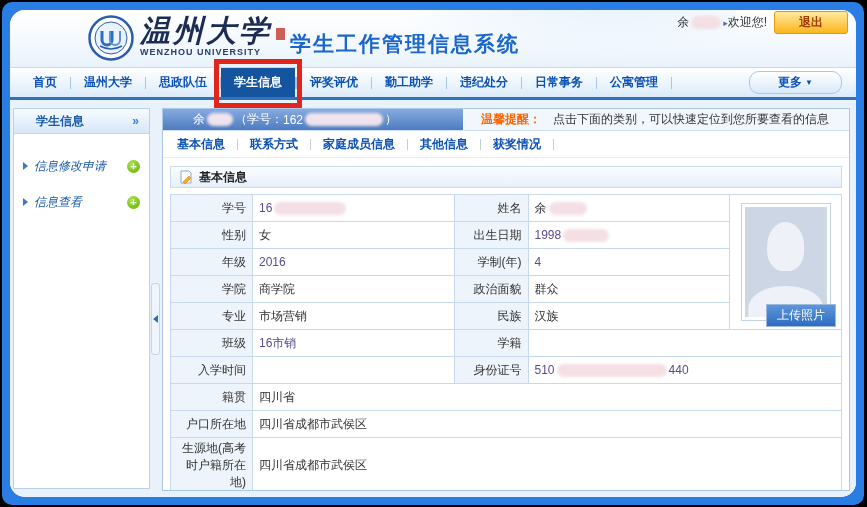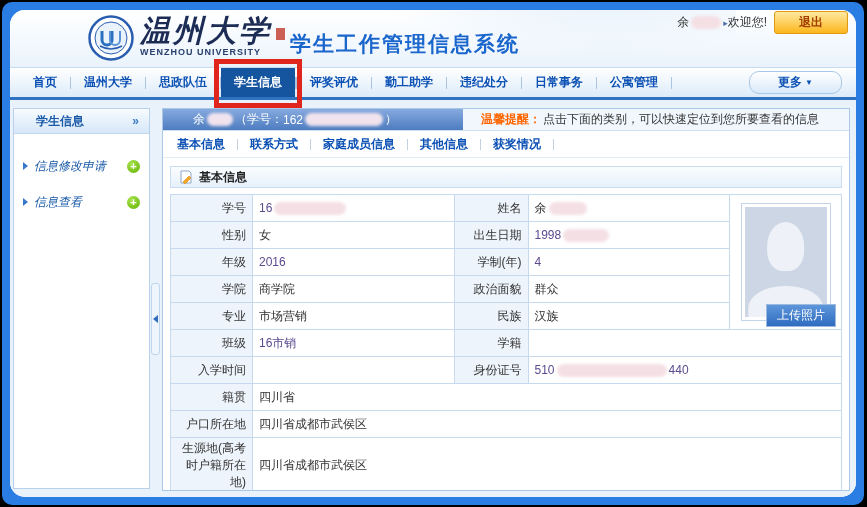--- a/index.html
+++ b/index.html
@@ -56,21 +56,21 @@
 
   
   .collapse-handle { position:absolute; left:141px; top:183px; width:9px; height:72px; background:#eef5fc;
     border:1px solid #c0d6ee; border-radius:3px; display:flex; align-items:center; justify-content:center; cursor:pointer; }
   .collapse-arrow { width:0; height:0; border-right:5px solid #2f6cbe; border-top:4px solid transparent; border-bottom:4px solid transparent; }
 
   
   .main-panel { position:absolute; left:152px; top:8px; right:6px; bottom:6px; background:#fff; border:1px solid #a9c7e7; overflow:hidden; }
   .panel-header { height:22px; background:#f2f7fd; border-bottom:1px solid #cfdff2; display:flex; align-items:stretch; }
   .student-tab { width:300px; background:linear-gradient(180deg,#87aadf,#4d7cc0); color:#fff; display:flex; align-items:center; padding:0 0 0 30px; }
-  .notice { display:flex; align-items:center; padding-left:18px; gap:2px; }
+  .notice { display:flex; align-items:center; padding-left:18px; gap:12px; }
   .notice-label { color:#ff6600; font-weight:bold; }
   .notice-text { color:#333; }
   .subtabs { height:27px; display:flex; align-items:center; gap:12px; padding-left:14px; border-bottom:1px solid #e3edf8; background:#fff; }
   .subtab { color:#0b50b4; font-weight:bold; cursor:pointer; }
   .subtab-sep { width:1px; height:11px; background:#c2cfde; }
 
   .panel-body { padding:8px 7px 0 7px; }
   .section-bar { height:22px; border:1px solid #c9dcf2; background:linear-gradient(180deg,#fbfdff,#e6f0fb);
     display:flex; align-items:center; gap:6px; padding:0 8px; margin-bottom:6px; }
   .section-title { font-weight:bold; color:#222; }

